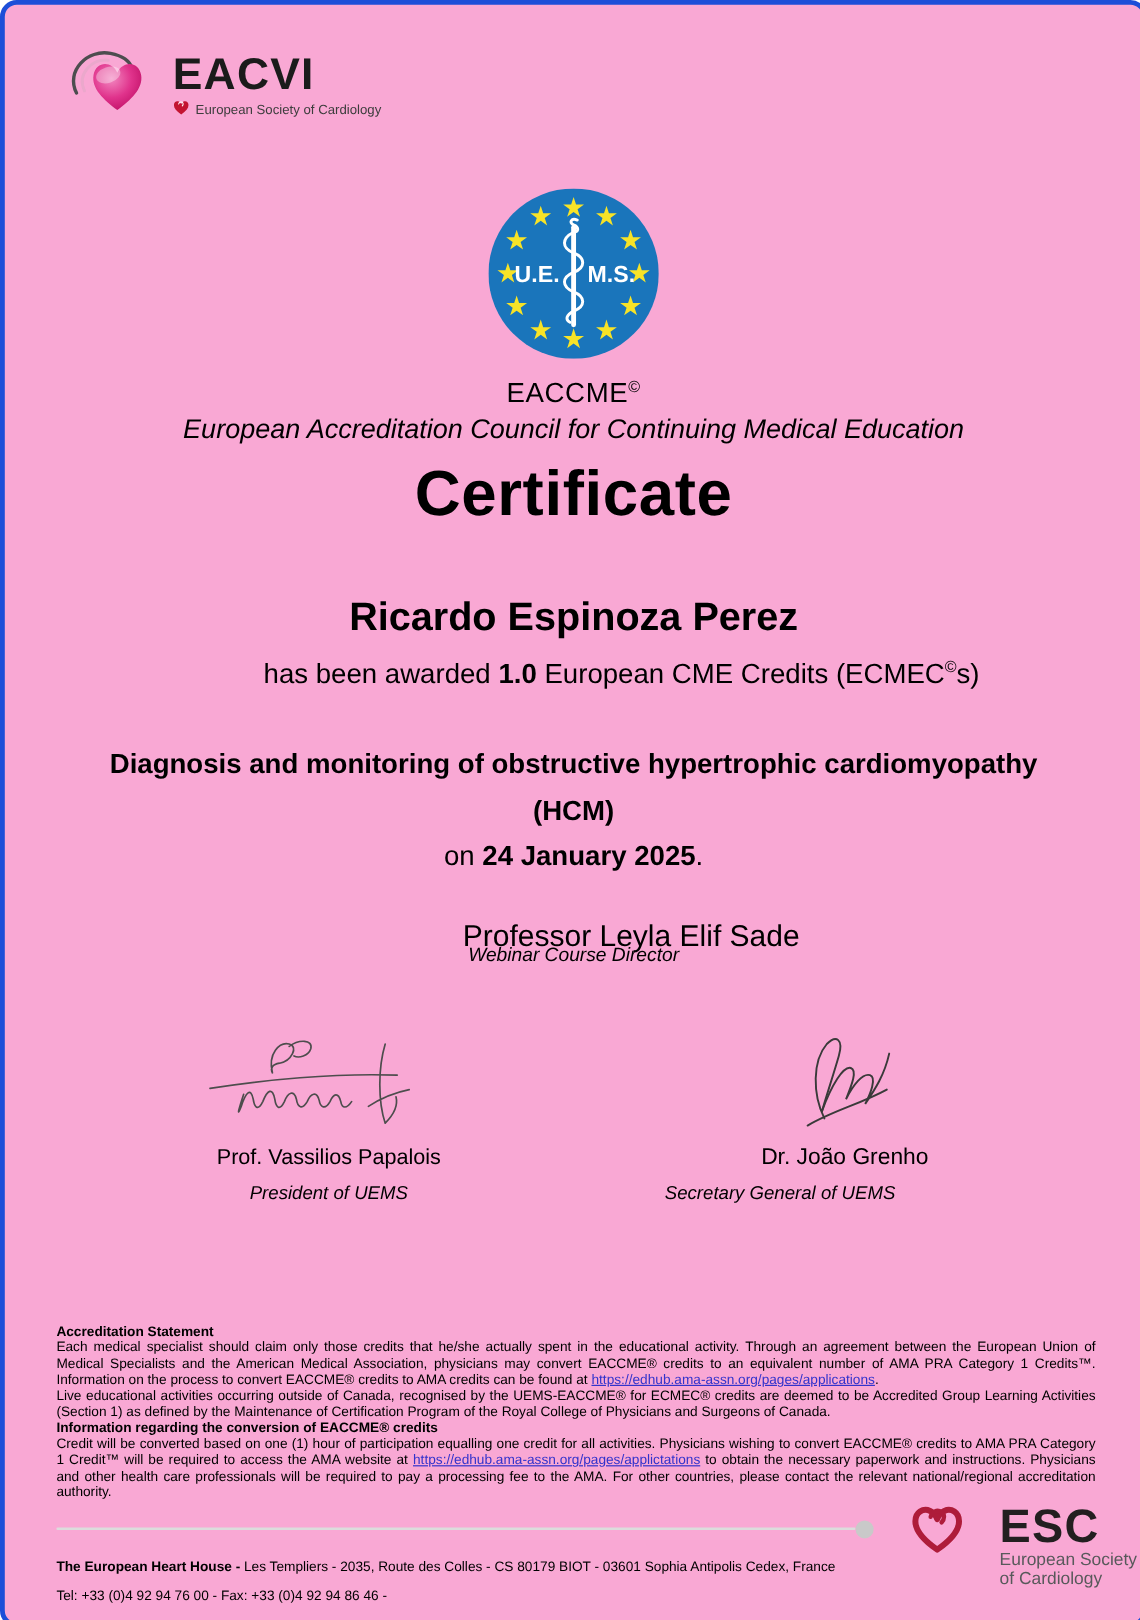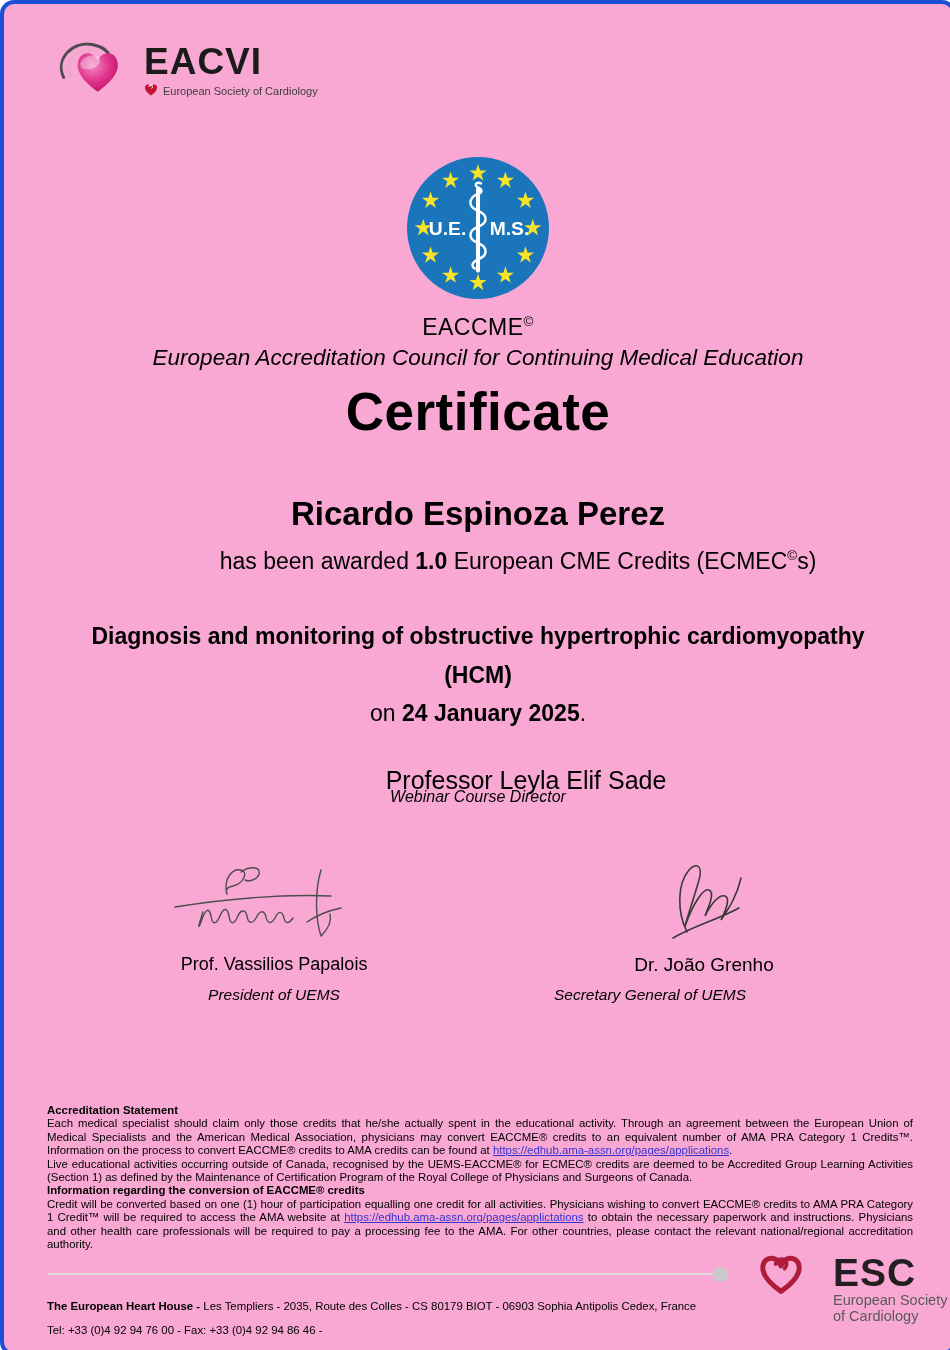--- a/index.html
+++ b/index.html
@@ -164,21 +164,21 @@
     <p class="legal-h">Accreditation Statement</p>
     <p class="legal-p"><span>Each medical specialist should claim only those credits that he/she actually spent in the educational activity. Through an agreement between the European Union of Medical Specialists and the American Medical Association, physicians may convert EACCME® credits to an equivalent number of AMA PRA Category 1 Credits™. Information on the process to convert EACCME® credits to AMA credits can be found at </span><a class="legal-link">https://edhub.ama-assn.org/pages/applications</a><span>.</span></p>
     <p class="legal-p">Live educational activities occurring outside of Canada, recognised by the UEMS-EACCME® for ECMEC® credits are deemed to be Accredited Group Learning Activities (Section 1) as defined by the Maintenance of Certification Program of the Royal College of Physicians and Surgeons of Canada.</p>
     <p class="legal-h">Information regarding the conversion of EACCME® credits</p>
     <p class="legal-p"><span>Credit will be converted based on one (1) hour of participation equalling one credit for all activities. Physicians wishing to convert EACCME® credits to AMA PRA Category 1 Credit™ will be required to access the AMA website at </span><a class="legal-link">https://edhub.ama-assn.org/pages/applictations</a><span> to obtain the necessary paperwork and instructions. Physicians and other health care professionals will be required to pay a processing fee to the AMA. For other countries, please contact the relevant national/regional accreditation authority.</span></p>
   </div>
 
   <div class="divider"></div>
   <div class="divider-dot"></div>
 
-  <div class="footer-address"><b>The European Heart House -</b><span> Les Templiers - 2035, Route des Colles - CS 80179 BIOT - 06903 Sophia Antipolis Cedex, France</span></div>
+  <div class="footer-address"><b>The European Heart House -</b><span> Les Templiers - 2035, Route des Colles - CS 80179 BIOT - 03601 Sophia Antipolis Cedex, France</span></div>
   <div class="footer-contact">Tel: +33 (0)4 92 94 76 00 - Fax: +33 (0)4 92 94 86 46 -</div>
 
   <div class="esc">
     <span>
       <svg width="42" height="40" viewBox="0 0 46 44">
         <path d="M23,40 C10,31 3,23 3,14 C3,6 10,1.5 16.5,4.5 C19.5,6 22,9 23,12 C24,9 26.5,6 29.5,4.5 C36,1.5 43,6 43,14 C43,23 36,31 23,40 Z" fill="none" stroke="#AE1C3A" stroke-width="5.5" stroke-linejoin="round"></path>
         <path d="M17,10 C18,5 23,3 27,5.5 C30,7.5 30,12 27,15" fill="none" stroke="#AE1C3A" stroke-width="4" stroke-linecap="round"></path>
       </svg>
     </span>
     <div class="esc-text">

